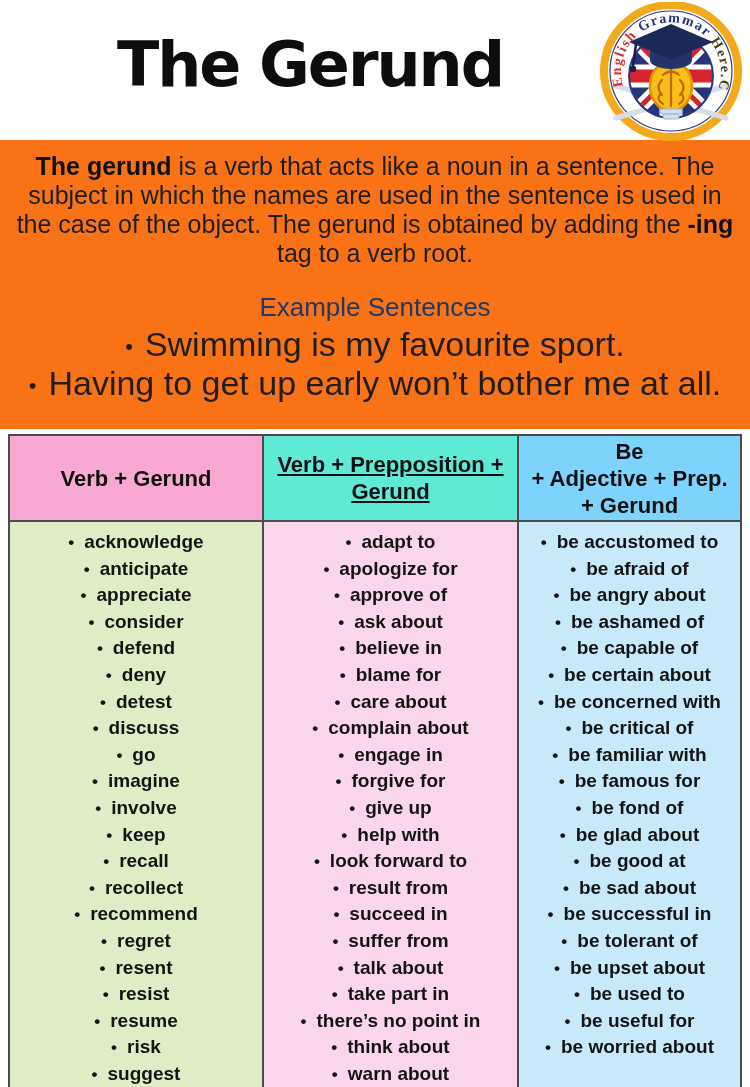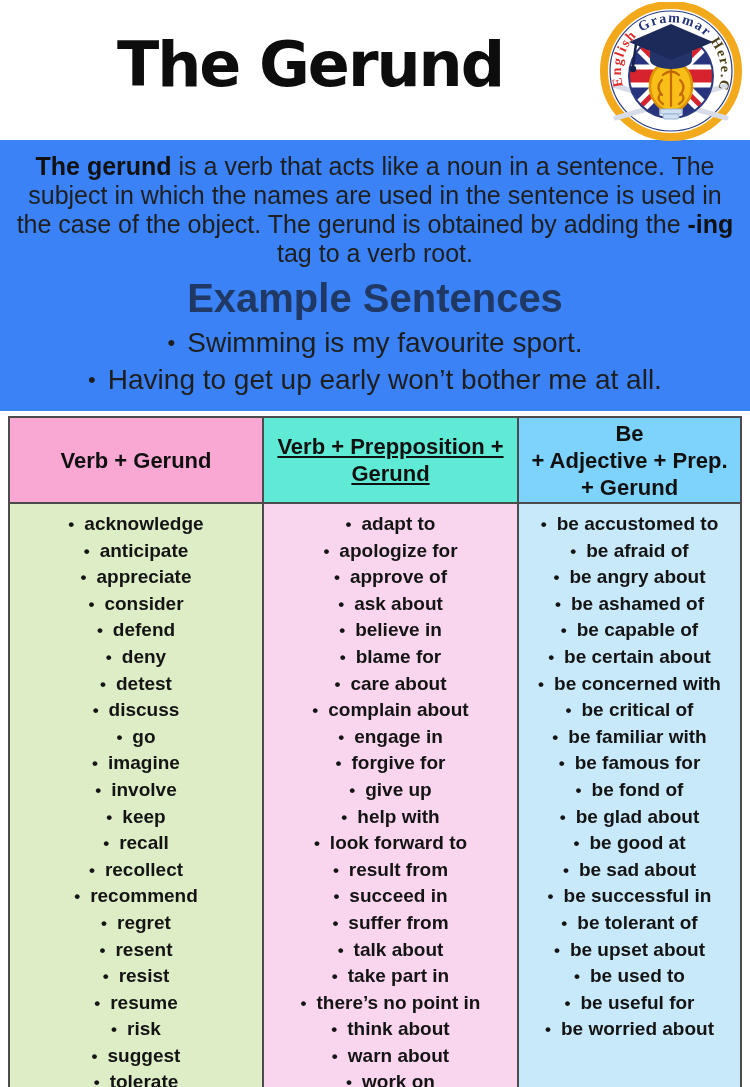--- a/index.html
+++ b/index.html
@@ -10,32 +10,32 @@
   
   .header{position:relative;height:140px;}
   .page-title{
     margin:0;position:absolute;left:0;top:28px;width:620px;
     text-align:center;font-family:"DejaVu Sans", sans-serif;
     font-size:62px;font-weight:bold;letter-spacing:-2px;color:#0d0d0d;
   }
   .logo{position:absolute;top:2px;right:8px;width:142px;height:140px;z-index:5;}
   
   .intro{
-    background:#3b82f6;padding:10px 12px 12px 12px;text-align:center;
+    background:#f97316;padding:10px 12px 24px 12px;text-align:center;
   }
   .intro-text{
     margin:2px 0 2px 0;font-size:25px;line-height:29px;color:#1e1e1e;
   }
   .intro-text b{font-weight:bold;color:#111;}
   .examples-heading{
-    margin:8px 0 4px 0;font-size:40px;font-weight:bold;color:#1f3864;
+    margin:24px 0 4px 0;font-size:26px;font-weight:normal;color:#1f3864;
   }
   ul.plainlist{list-style:none;margin:0;padding:0;}
   .example-list li{
-    font-size:28px;line-height:35px;color:#1e1e1e;
+    font-size:34px;line-height:35px;color:#1e1e1e;
   }
   .example-list li::before{content:"•";margin-right:12px;font-size:22px;position:relative;top:-2px;}
   
   .gtable{
     margin:5px 8px 0 8px;display:grid;
     grid-template-columns:252px 255px 1fr;
     border:2px solid #4b4b4b;
   }
   .gcol{display:flex;flex-direction:column;}
   .gcol + .gcol{border-left:2px solid #4b4b4b;}

